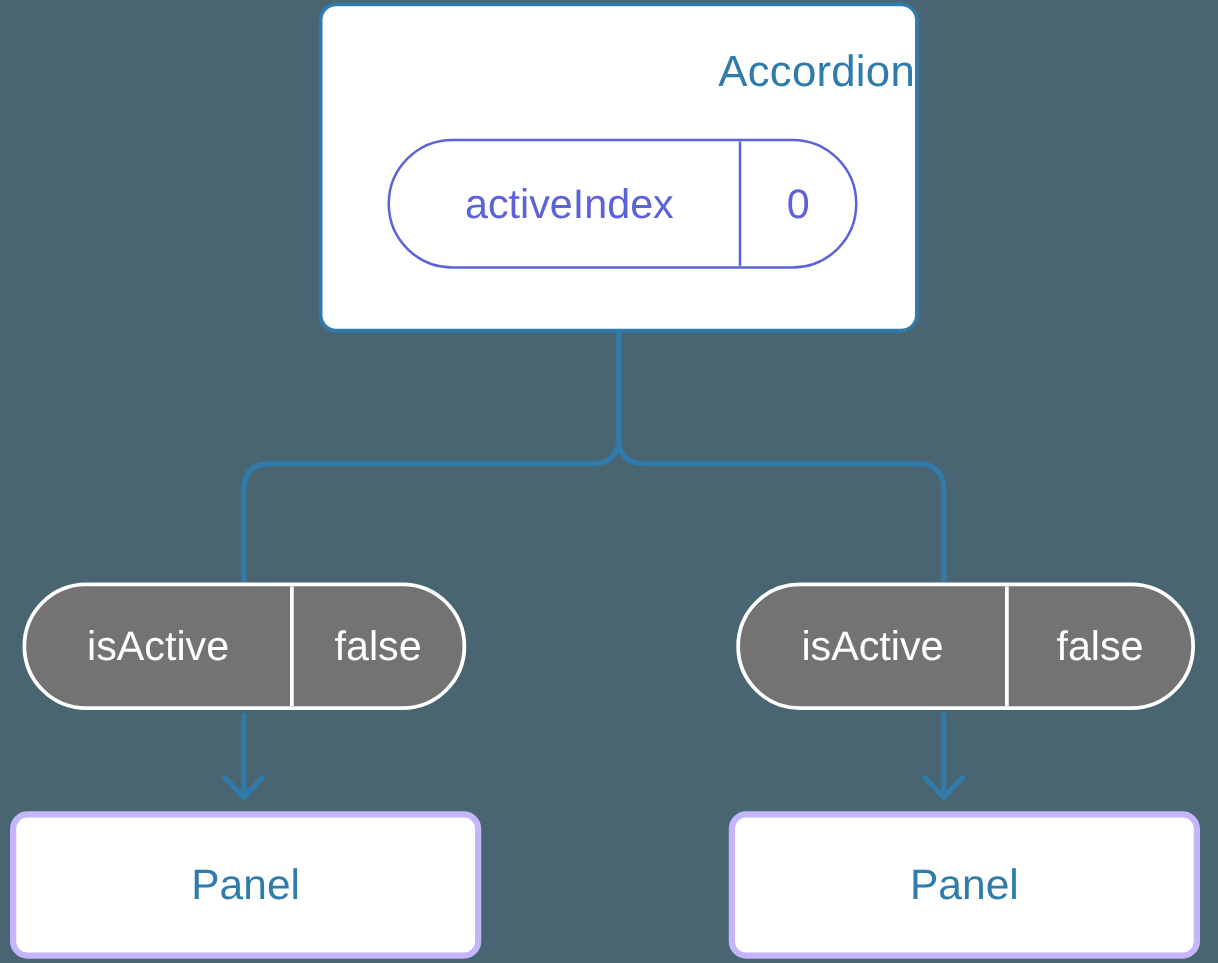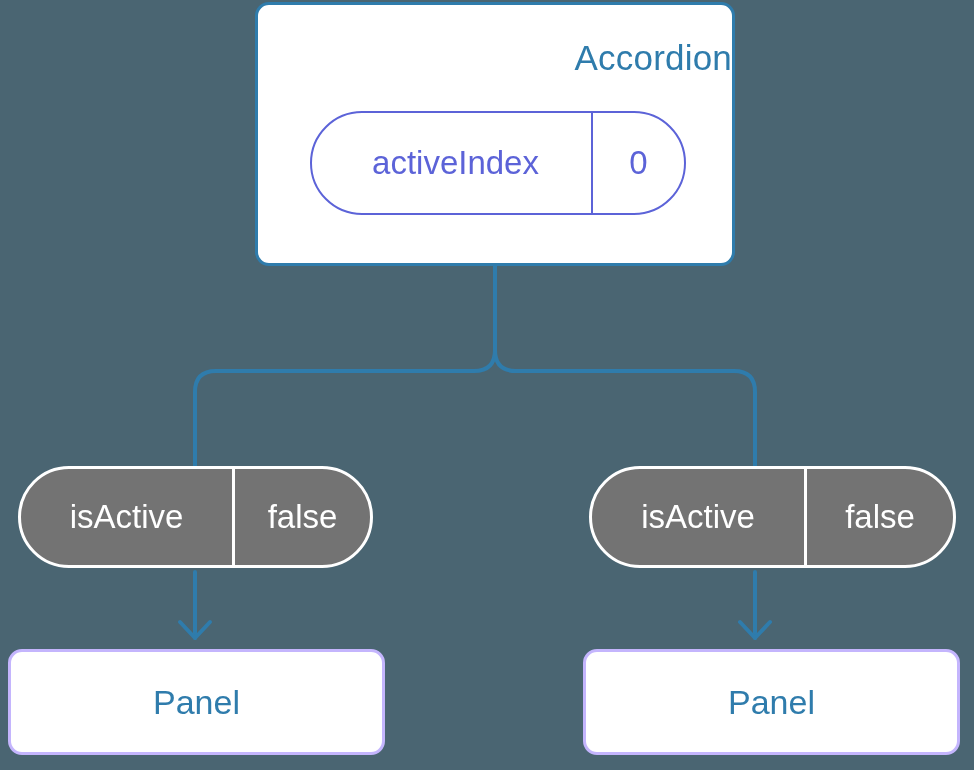--- a/index.html
+++ b/index.html
@@ -122,27 +122,27 @@
     top: 466px;
     width: 367px;
   }
   #prop-pill-right .pill-key { flex: 0 0 212px; }
   #prop-pill-right .pill-val { flex: 1 1 auto; }
 
   
   .panel-card {
     position: absolute;
     background: #ffffff;
-    border: 3px solid #c4b5fd;
+    border: 5px solid #c4b5fd;
     border-radius: 14px;
     box-sizing: border-box;
     display: flex;
     align-items: center;
     justify-content: center;
-    height: 106px;
+    height: 118px;
     text-align: center;
   }
   #panel-card-left {
     left: 8px;
     top: 649px;
     width: 377px;
   }
   #panel-card-right {
     left: 583px;
     top: 649px;

